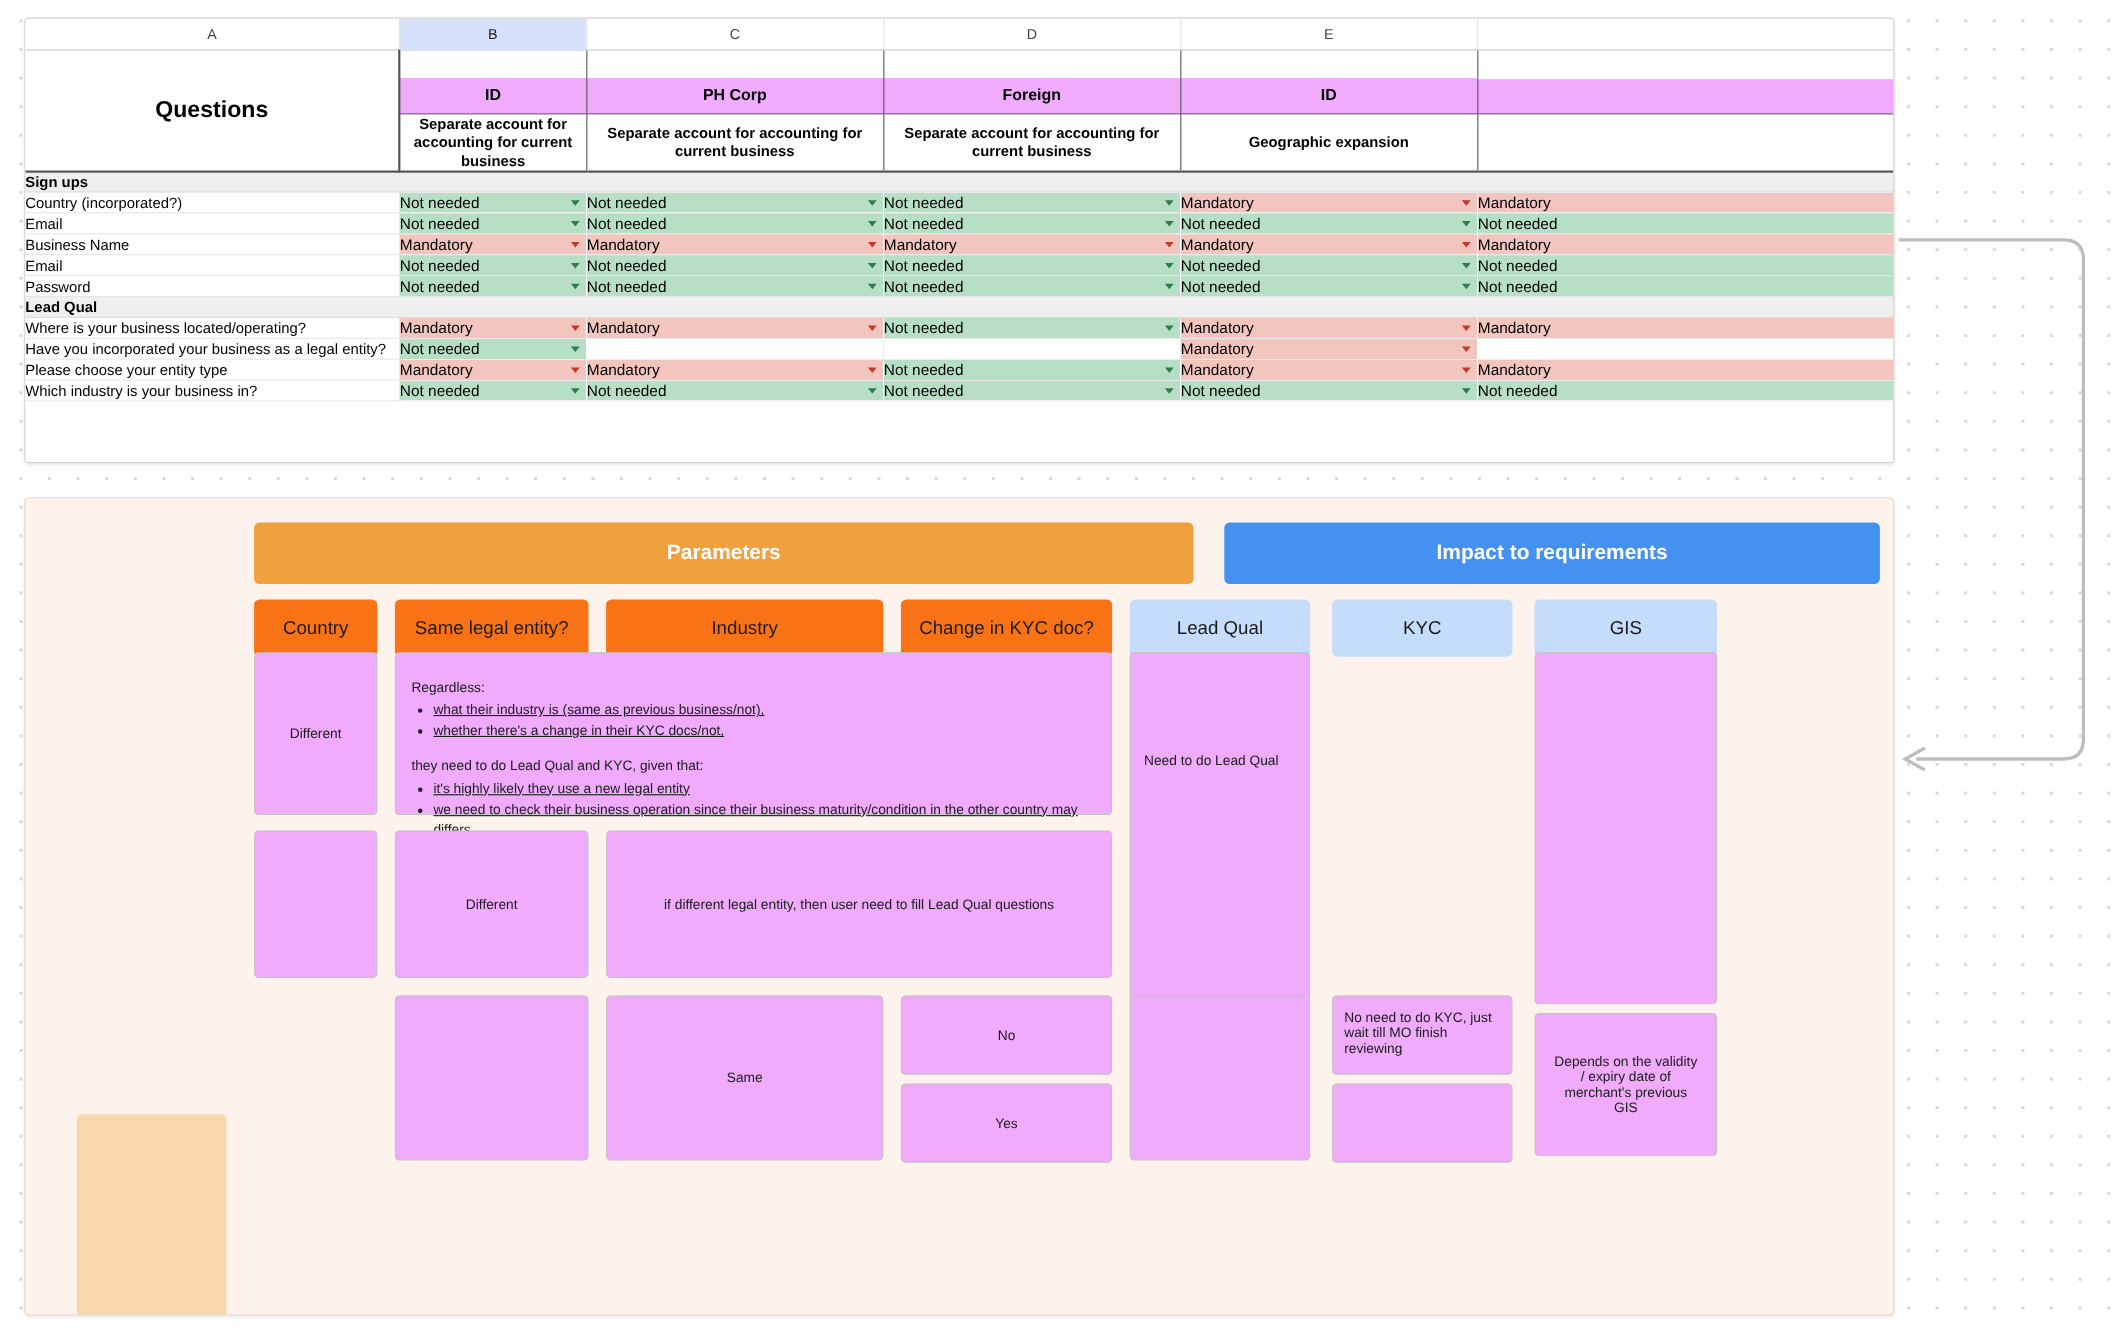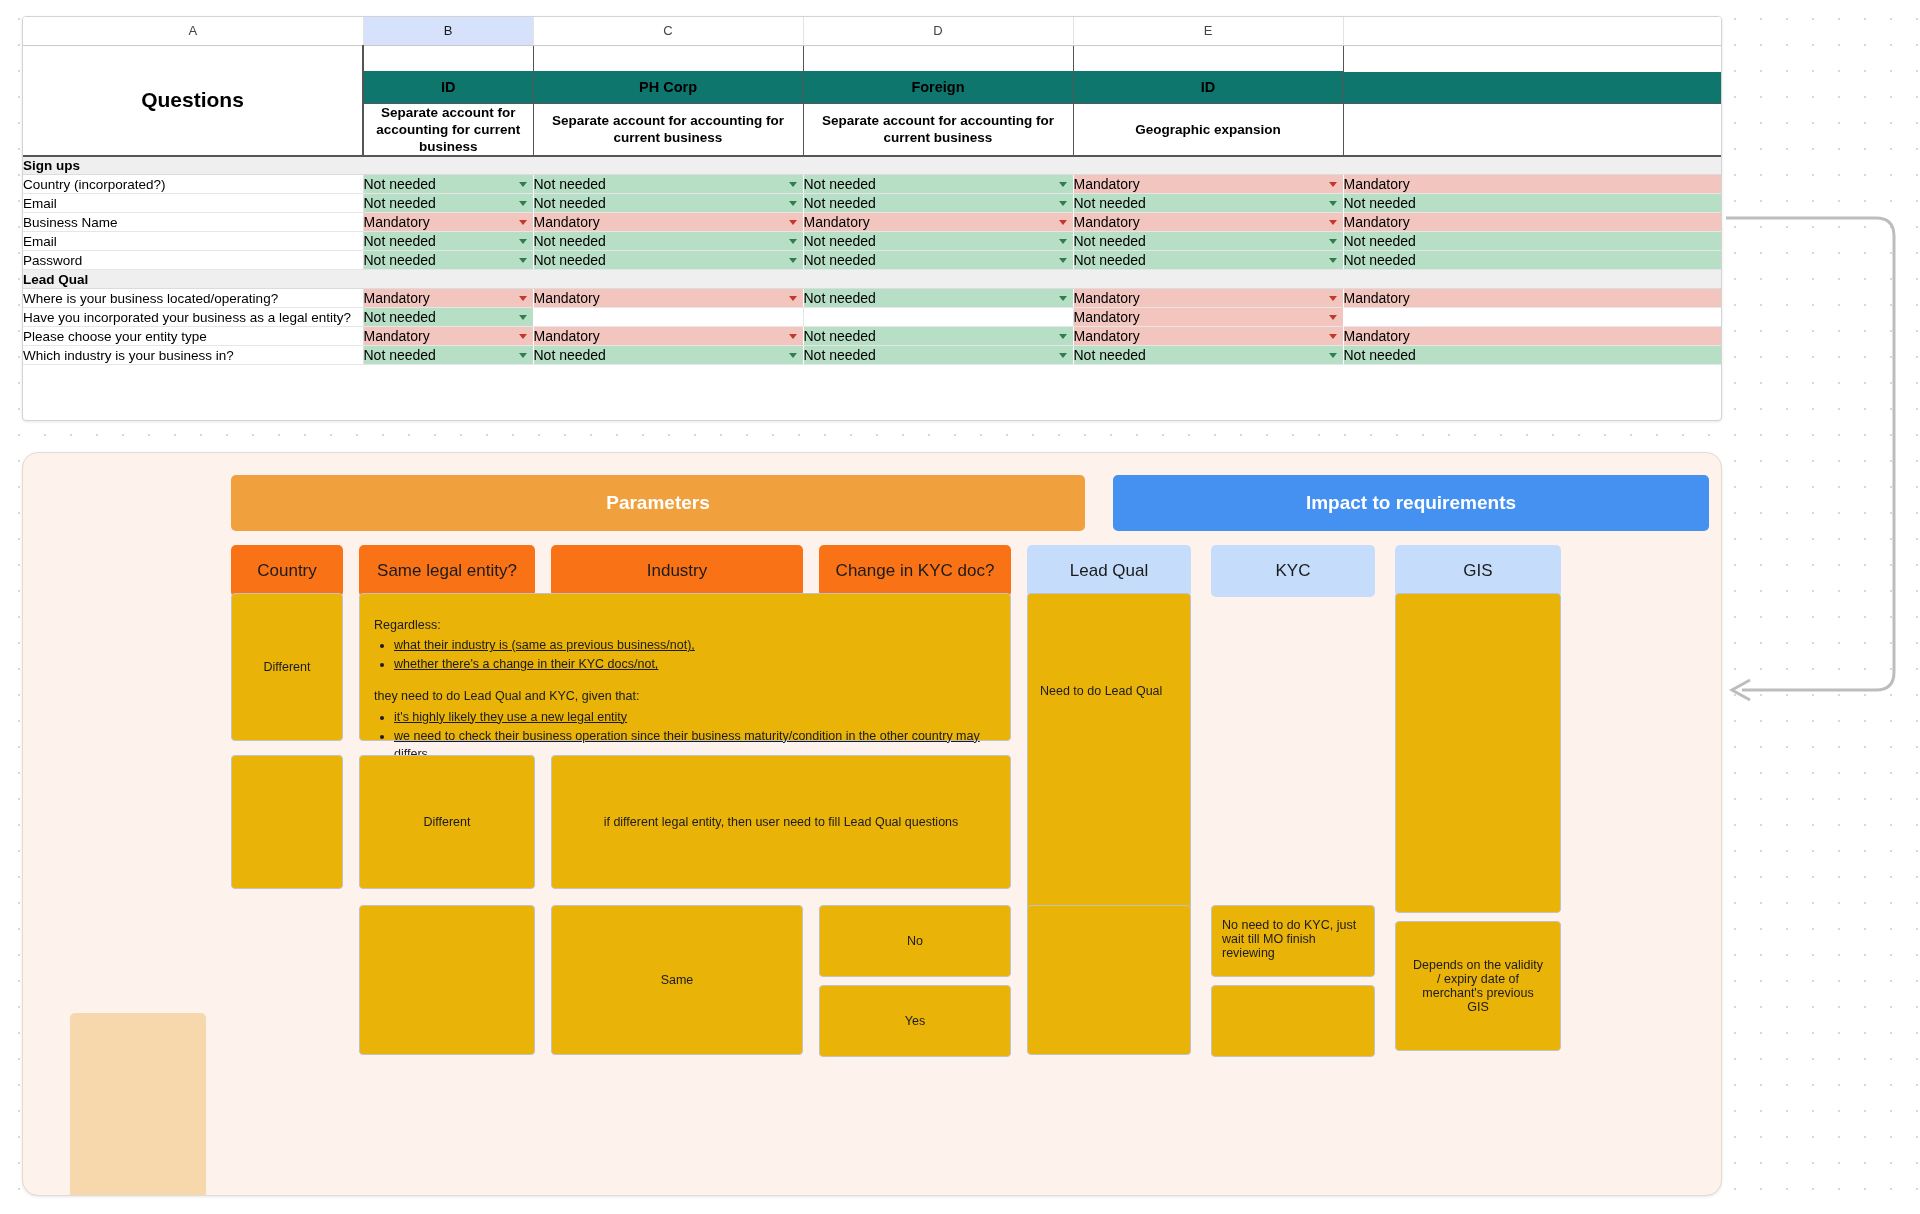--- a/index.html
+++ b/index.html
@@ -49,21 +49,21 @@
     text-align: center;
     vertical-align: middle;
     font-size: 21px; font-weight: 700; color: #000;
     background: #fff;
   }
   .grp {
     border: 1px solid #555;
     border-top: none;
     text-align: center; vertical-align: middle;
     font-size: 14.5px; font-weight: 700; color: #000;
-    background: #0f766e; height: 32px;
+    background: #f0abfc; height: 32px;
   }
   .grp.blank { border-top: 1px solid #fff; border-left:none; border-right:none;}
   .subhdr {
     border: 1px solid #555;
     border-bottom: 2px solid #555;
     text-align: center; vertical-align: middle;
     font-size: 13.5px; font-weight: 700; line-height: 1.27; color: #000;
     background: #fff; padding: 4px 6px; height: 50px;
   }
   .topspacer { height: 26px; border-right: 2px solid #555; background: #fff; }
@@ -98,21 +98,21 @@
   }
   td.cellv.red .caret { border-top-color: #c0392b; }
 
   
   .diagram-card {
     position: absolute;
     left: 22px; top: 452px;
     width: 1700px; height: 744px;
     background: #fdf3ec;
     border: 1px solid #e6d9cf;
-    border-radius: 16px;
+    border-radius: 5px;
     box-shadow: 0 1px 3px rgba(0,0,0,.10);
     overflow: hidden;
   }
   .banner {
     position: absolute; height: 56px; border-radius: 5px;
     display: flex; align-items: center; justify-content: center;
     font-size: 19px; font-weight: 700; color: #ffffff;
   }
   #banner-params { left: 208px; top: 22px; width: 854px; background: #f0a03c; }
   #banner-impact { left: 1090px; top: 22px; width: 596px; background: #4591f2; }
@@ -129,21 +129,21 @@
     position: absolute; left: 47px; top: 560px;
     width: 136px; height: 500px;
     background: #f7d8ad; border-radius: 5px;
     display: flex; align-items: flex-end; justify-content: center;
     padding-bottom: 22px;
     font-size: 17px; font-weight: 700; color: #1b1b1b;
   }
 
   .box {
     position: absolute;
-    background: #eab308;
+    background: #f0abfc;
     border: 1px solid #c2c2c2;
     border-radius: 4px;
     display: flex; align-items: center; justify-content: center;
     text-align: center;
     font-size: 12.5px; color: #1b1b1b;
     padding: 8px 12px;
   }
   .box.left { justify-content: flex-start; text-align: left; align-items: flex-start; }
   .box.tl { justify-content: flex-start; text-align: left; align-items: flex-start; }
 

